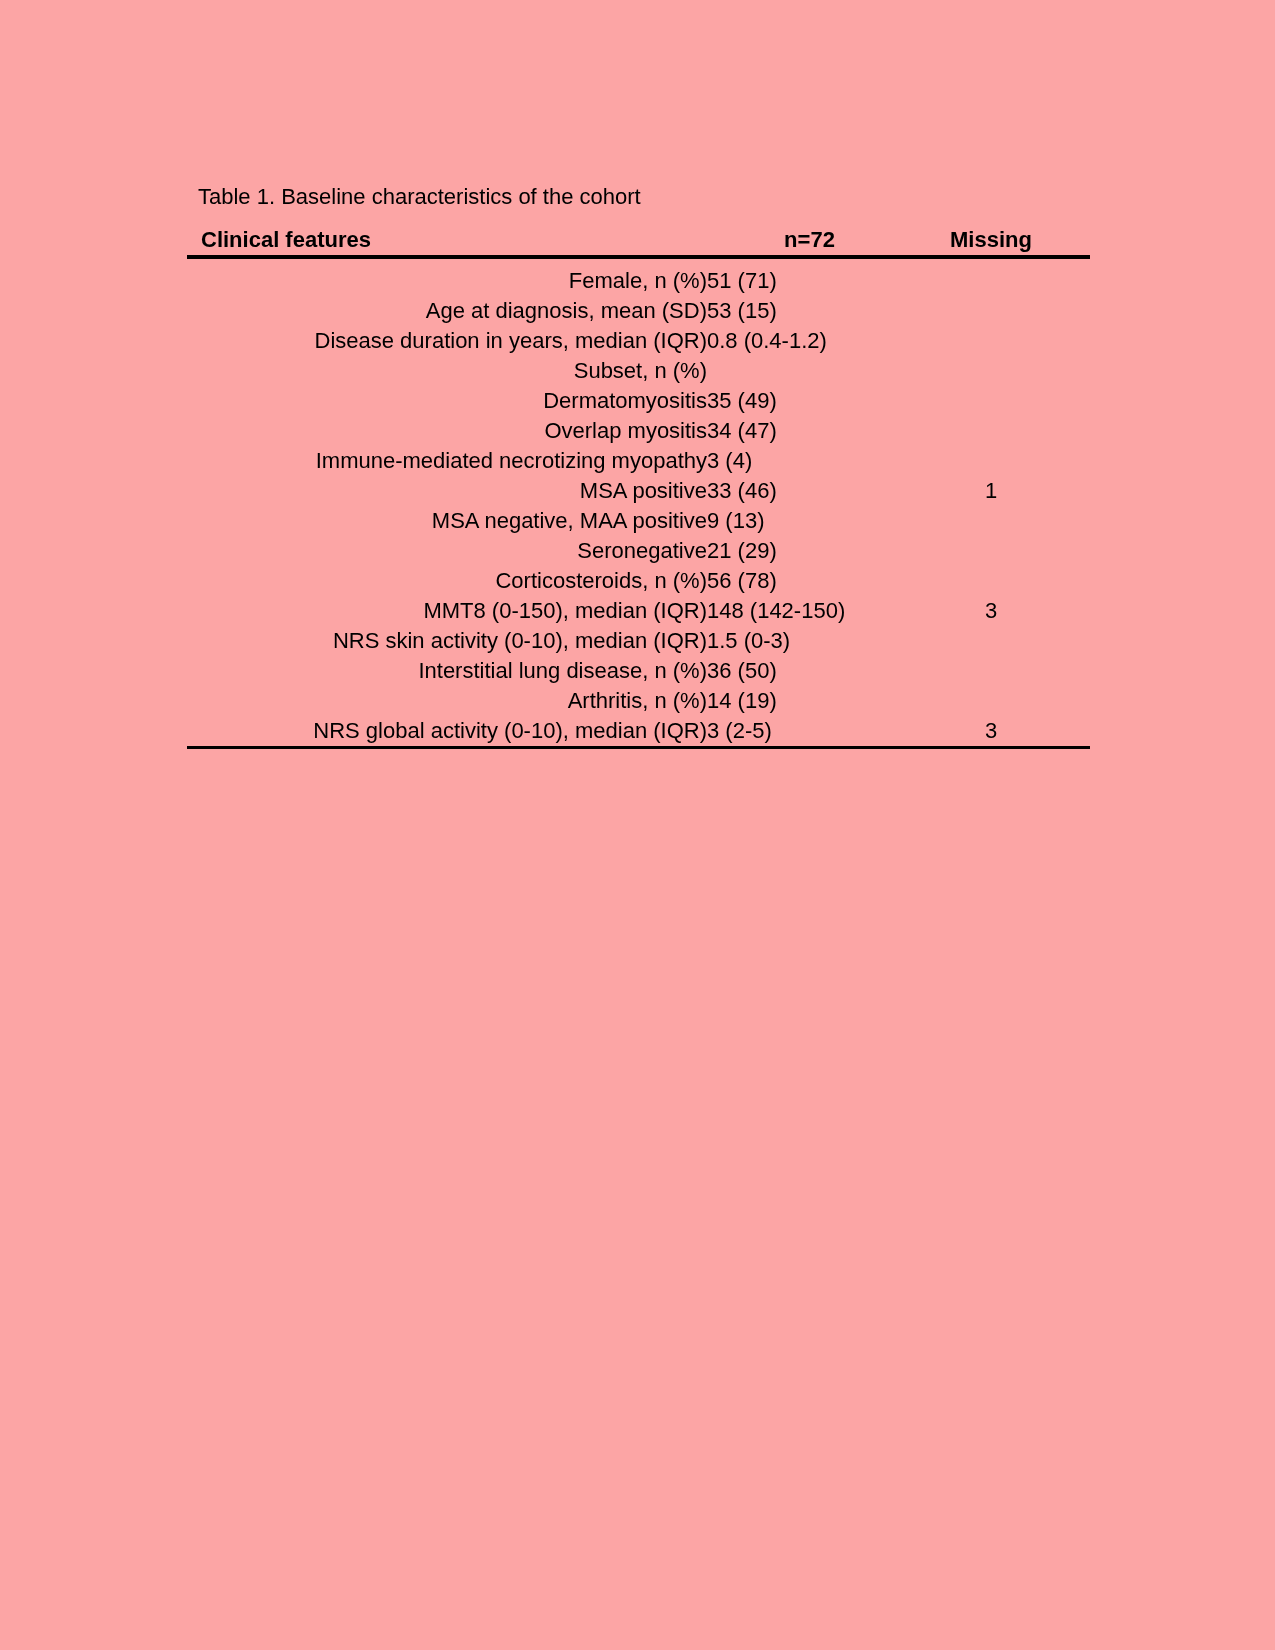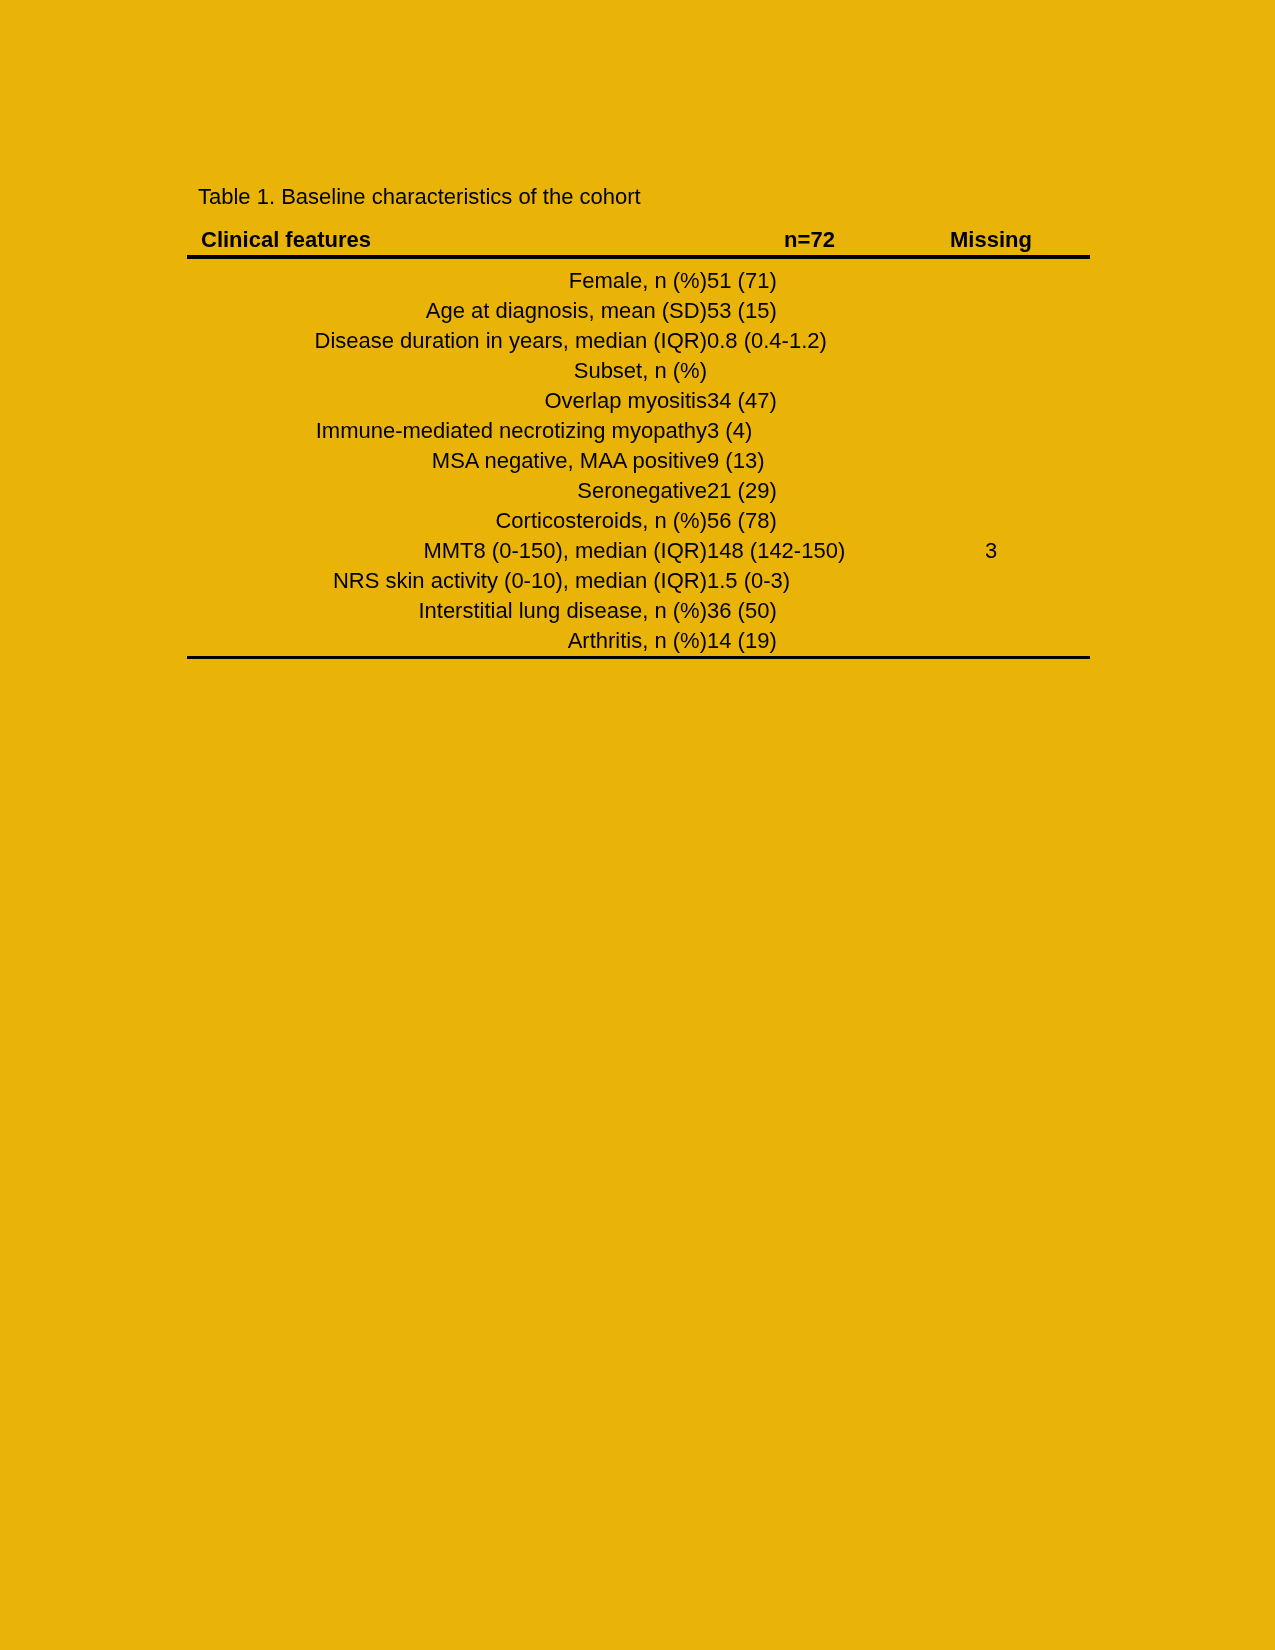--- a/index.html
+++ b/index.html
@@ -13,21 +13,21 @@
     color: #000000;
     font-family: "Liberation Sans", sans-serif;
     position: relative;
     overflow: hidden;
   }
   .page {
     position: absolute;
     left: 0; top: 0;
     width: 1275px;
     height: 1650px;
-    background: #eab308;
+    background: #fca5a5;
   }
   .content {
     position: absolute;
     left: 187px;
     top: 182px;
     width: 903px;
   }
   .doc-title {
     font-size: 22px;
     line-height: 30px;
@@ -110,28 +110,38 @@
             <td class="lbl">Disease duration in years, median (IQR)</td>
             <td class="val">0.8 (0.4-1.2)</td>
             <td class="mis"></td>
           </tr>
           <tr>
             <td class="lbl">Subset, n (%)</td>
             <td class="val"></td>
             <td class="mis"></td>
           </tr>
           <tr>
+            <td class="lbl indent">Dermatomyositis</td>
+            <td class="val">35 (49)</td>
+            <td class="mis"></td>
+          </tr>
+          <tr>
             <td class="lbl indent">Overlap myositis</td>
             <td class="val">34 (47)</td>
             <td class="mis"></td>
           </tr>
           <tr>
             <td class="lbl indent">Immune-mediated necrotizing myopathy</td>
             <td class="val">3 (4)</td>
             <td class="mis"></td>
+          </tr>
+          <tr>
+            <td class="lbl indent">MSA positive</td>
+            <td class="val">33 (46)</td>
+            <td class="mis">1</td>
           </tr>
           <tr>
             <td class="lbl indent">MSA negative, MAA positive</td>
             <td class="val">9 (13)</td>
             <td class="mis"></td>
           </tr>
           <tr>
             <td class="lbl indent">Seronegative</td>
             <td class="val">21 (29)</td>
             <td class="mis"></td>
@@ -154,18 +164,23 @@
           <tr>
             <td class="lbl">Interstitial lung disease, n (%)</td>
             <td class="val">36 (50)</td>
             <td class="mis"></td>
           </tr>
           <tr>
             <td class="lbl">Arthritis, n (%)</td>
             <td class="val">14 (19)</td>
             <td class="mis"></td>
           </tr>
+          <tr>
+            <td class="lbl">NRS global activity (0-10), median (IQR)</td>
+            <td class="val">3 (2-5)</td>
+            <td class="mis">3</td>
+          </tr>
         </tbody>
     </table>
 
 
   </div>
 </div>
 
 </body></html>

